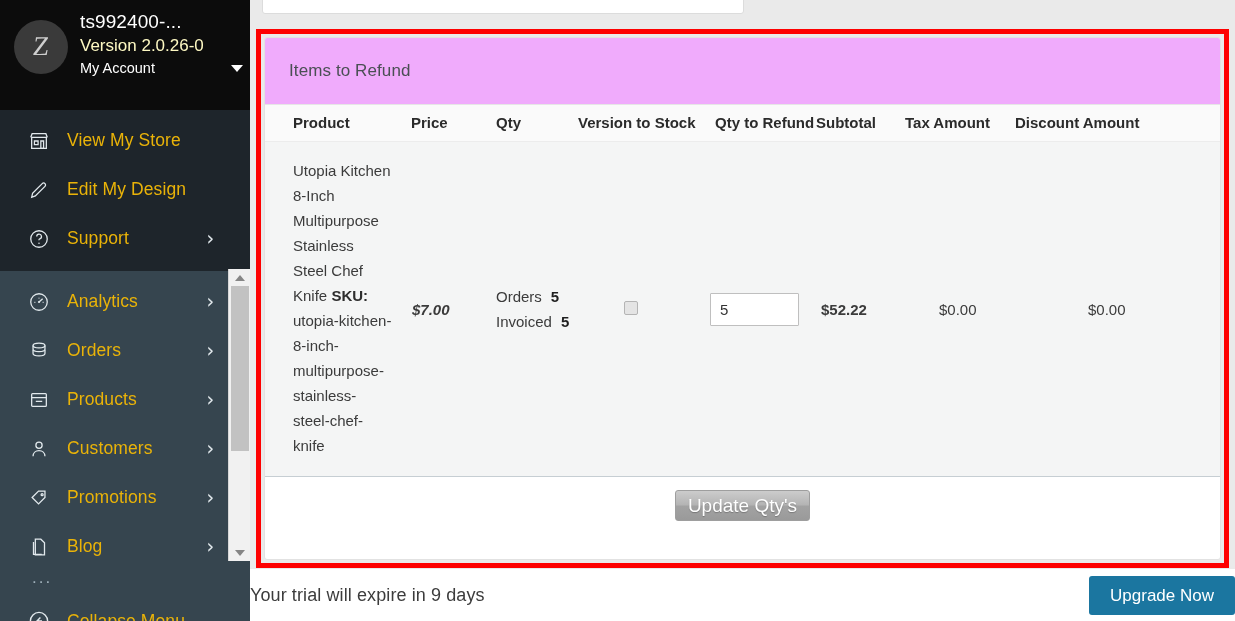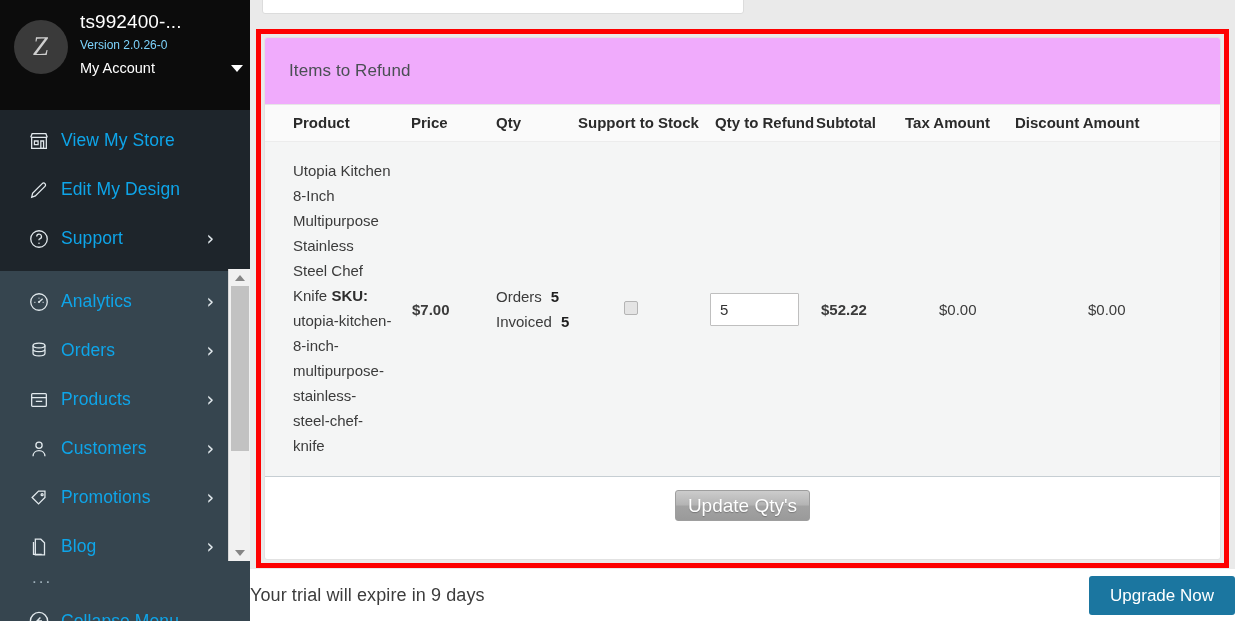--- a/index.html
+++ b/index.html
@@ -39,21 +39,21 @@
     color: #cfcfcf; font-size: 27px; line-height: 1;
     font-family: "Liberation Serif", serif;
     transform: skewX(-6deg);
   }
   .account-text { margin-left: 12px; color: #ffffff; }
   .account-name {
     font-size: 19px; line-height: 24px; color: #ffffff;
     white-space: nowrap; letter-spacing: .1px;
   }
   .account-version {
-    font-size: 12px; line-height: 23px; color: #7dd3fc;
+    font-size: 17px; line-height: 23px; color: #fef9c3;
     white-space: nowrap;
   }
   .account-link-row {
     display: flex; align-items: center; width: 175px;
   }
   .account-link {
     font-size: 14.5px; line-height: 22px; color: #ffffff;
     white-space: nowrap;
   }
   .caret-down {
@@ -75,23 +75,23 @@
     cursor: pointer;
     position: relative;
   }
   .nav-item .nav-icon {
     width: 26px; height: 26px;
     display: flex; align-items: center; justify-content: center;
     flex: 0 0 26px;
     color: #e2e9ed;
   }
   .nav-item .nav-label {
-    margin-left: 9px;
+    margin-left: 15px;
     font-size: 17.5px;
-    color: #0ea5e9;
+    color: #eab308;
     white-space: nowrap;
     letter-spacing: .1px;
   }
   .nav-chevron {
     position: absolute; right: 36px;
     color: #dfe6ea; font-size: 19px; line-height: 1;
     font-family: "DejaVu Sans", sans-serif;
   }
   .dots-row {
     color: #9fb0ba; font-size: 17px; letter-spacing: 2px;
@@ -226,20 +226,21 @@
     padding: 16px 6px 18px 28px !important;
     line-height: 25px;
     color: #3c3c3c;
     font-size: 15.5px;
     vertical-align: middle;
   }
   .sku-label { font-weight: bold; color: #2e2e2e; }
   .price-cell {
     font-weight: bold; font-size: 15.5px; color: #262626;
     padding-left: 14px !important;
+    font-style: italic;
   }
   .qty-cell {
     padding-left: 14px !important;
     line-height: 25px;
     font-size: 15.5px;
     color: #3c3c3c;
     white-space: nowrap;
   }
   .qty-cell b { color: #1f1f1f; margin-left: 9px; }
   .rts-cell { padding-left: 60px !important; }
@@ -479,21 +480,21 @@
         <span id="panel-title">Items to Refund</span>
       </div>
 
       <div id="table-wrap">
         <table class="refund-table">
           <thead>
             <tr>
               <th class="col-product">Product</th>
               <th class="col-price">Price</th>
               <th class="col-qty">Qty</th>
-              <th class="col-rts">Support to Stock</th>
+              <th class="col-rts">Version to Stock</th>
               <th class="col-qtyref">Qty to Refund</th>
               <th class="col-subtotal">Subtotal</th>
               <th class="col-tax">Tax Amount</th>
               <th class="col-discount">Discount Amount</th>
               <th class="col-extra"></th>
             </tr>
           </thead>
           <tbody>
             <tr>
               <td class="col-product product-cell">

